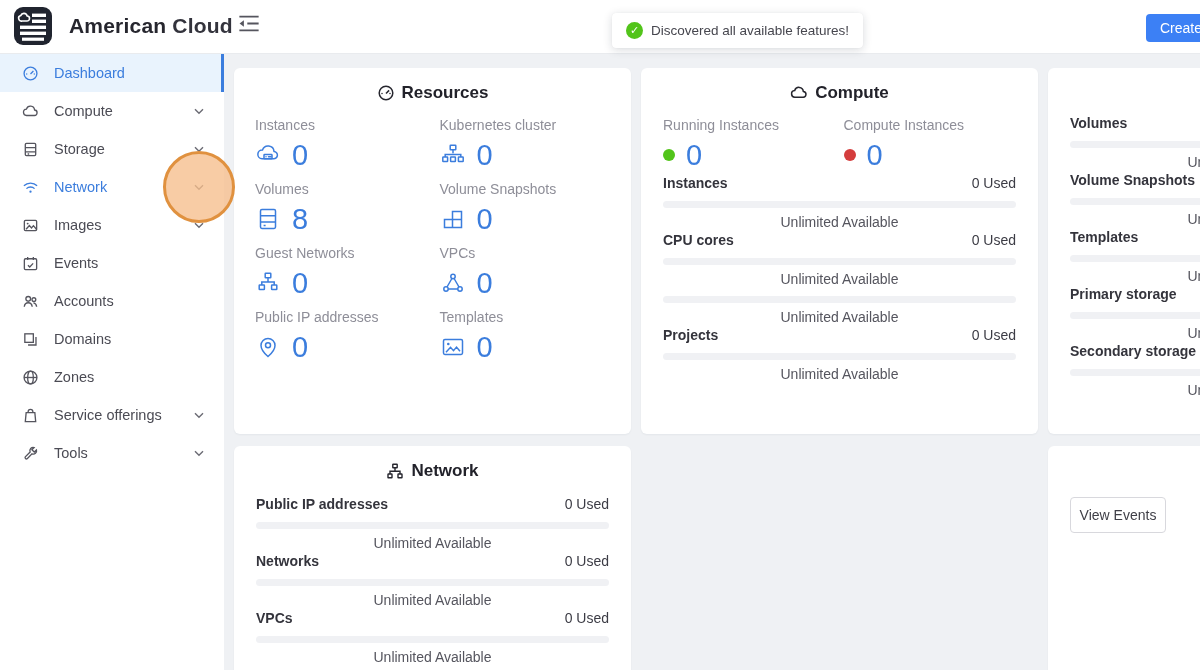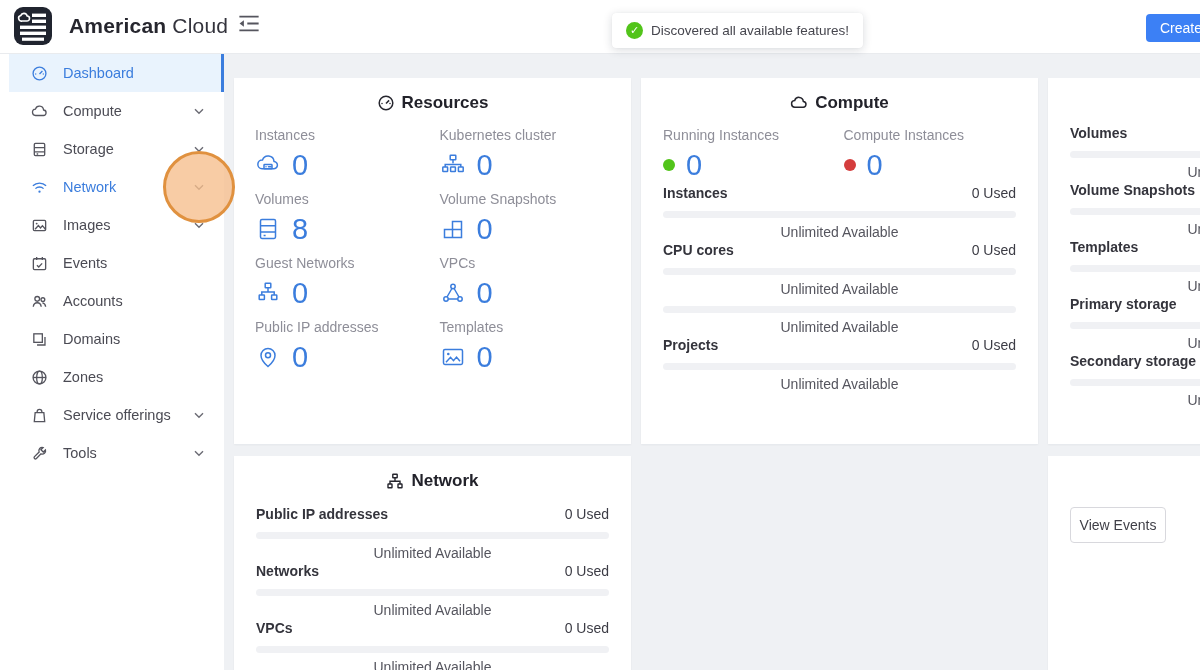--- a/index.html
+++ b/index.html
@@ -13,21 +13,21 @@
   }
 
   
   .topbar {
     position:absolute; left:0; top:0; width:1200px; height:54px;
     background:#fff; z-index:30; border-bottom:1px solid #e9ebee;
   }
   .logo-wrap { position:absolute; left:13px; top:6px; display:flex; align-items:center; gap:16px; }
   .brand { font-size:21px; color:#26262e; letter-spacing:.2px; white-space:nowrap; }
   .brand .b { font-weight:700; }
-  .brand .l { font-weight:400; color:#33333c; }
+  .brand .l { font-weight:700; color:#33333c; }
   .fold-btn { position:absolute; left:238px; top:15px; width:22px; height:18px; color:#55555e; cursor:pointer; }
 
   .toast {
     position:absolute; left:612px; top:13px; height:35px;
     background:#fff; border-radius:4px;
     box-shadow:0 2px 10px rgba(20,30,50,.16), 0 0 1px rgba(0,0,0,.08);
     display:flex; align-items:center; gap:8px; padding:0 14px;
     font-size:13.5px; color:#46464e; z-index:50; white-space:nowrap;
   }
   .toast-check {
@@ -36,42 +36,42 @@
   }
   .create-btn {
     position:absolute; left:1146px; top:14px; width:88px; height:28px;
     background:#3C80F5; color:#fff; border:none; border-radius:4px;
     font-size:14px; font-family:"Liberation Sans",sans-serif;
     display:flex; align-items:center; justify-content:flex-start; padding-left:14px;
     cursor:pointer; z-index:35;
   }
 
   
-  .sidebar { position:absolute; left:0; top:54px; width:224px; bottom:0; background:#fff; z-index:10;padding-left:9px; }
+  .sidebar { position:absolute; left:0; top:54px; width:224px; bottom:0; background:#fff; z-index:10; }
   .side-item {
     position:relative; height:38px; display:flex; align-items:center;
     padding-left:22px; gap:15px; font-size:14.5px; color:#4b4b54; cursor:pointer; white-space:nowrap;
   }
   .side-item .sicon { width:17px; height:17px; color:#55555e; display:flex; flex:0 0 auto; }
   .side-item.active { background:#e9f3fd; color:#3B7DDD; border-right:3px solid #3B7DDD; }
   .side-item.active .sicon { color:#3B7DDD; }
   .side-item.hl { color:#3B7DDD; }
   .side-item.hl .sicon { color:#3B7DDD; }
   .chev { position:absolute; right:20px; width:10px; height:7px; color:#6b6b74; }
 
   .click-ring {
     position:absolute; left:163px; top:151px; width:72px; height:72px; border-radius:50%;
     background:rgba(246,190,140,.78); border:3px solid #e0913f; z-index:60; pointer-events:none;
   }
 
   
   .content { position:absolute; left:224px; top:54px; right:0; bottom:0; background:#eff1f4; overflow:hidden; }
   .card {
-    position:absolute; background:#fff; border-radius:0;
-    box-shadow:0 1px 2px rgba(20,30,50,.05); padding:13px 22px;margin-top:10px;
+    position:absolute; background:#fff; border-radius:6px;
+    box-shadow:0 1px 2px rgba(20,30,50,.05); padding:13px 22px;
   }
   #card-resources { left:10px;  top:14px;  width:397px; height:366px; padding:13px 21px; }
   #card-compute   { left:417px; top:14px;  width:397px; height:366px; }
   #card-storage   { left:824px; top:14px;  width:397px; height:366px; }
   #card-network   { left:10px;  top:392px; width:397px; height:300px; }
   #card-events    { left:824px; top:392px; width:397px; height:300px; }
 
   .card-title {
     display:flex; align-items:center; justify-content:center; gap:7px;
     font-size:17px; font-weight:700; color:#22222a; height:24px; margin-bottom:12px;

